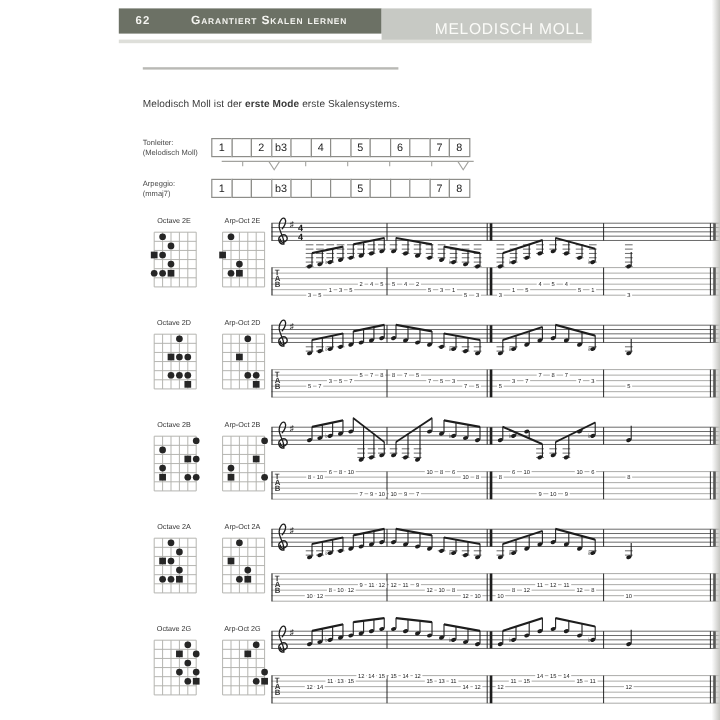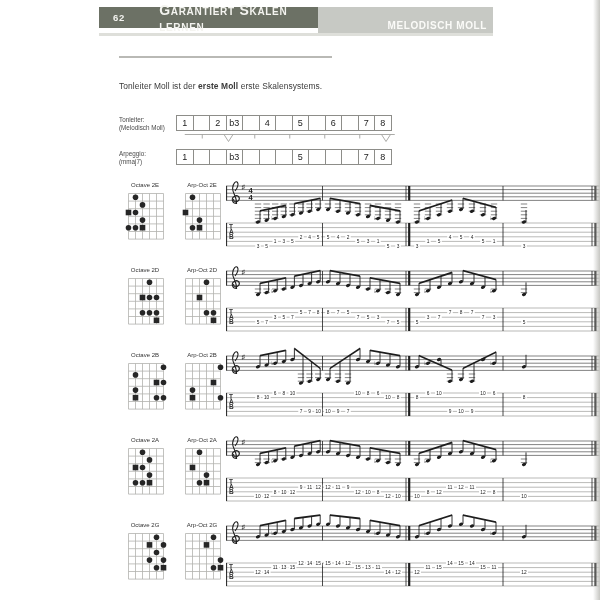--- a/index.html
+++ b/index.html
@@ -1,23 +1,23 @@
 <!DOCTYPE html>
 <html><head>
 <meta charset="utf-8">
 <style>
   html,body{margin:0;padding:0;}
   body{width:600px;height:600px;background:#ffffff;font-family:"Liberation Sans",sans-serif;position:relative;overflow:hidden;}
   #page{position:absolute;inset:0;}
   .abs{position:absolute;}
   .hdr-dark{left:99px;top:7px;width:219px;height:21px;display:flex;align-items:center;}
   .hdr-num{margin-left:14px;font-size:9.5px;font-weight:bold;letter-spacing:.8px;}
-  .hdr-book{margin-left:34px;font-size:14px;font-weight:bold;letter-spacing:.7px;font-variant:small-caps;}
+  .hdr-book{margin-left:34px;font-size:10px;font-weight:bold;letter-spacing:.7px;font-variant:small-caps;}
   .hdr-light{left:318px;top:7px;width:175px;height:27px;}
-  .hdr-chapter{position:absolute;right:6px;bottom:3px;font-size:10px;font-weight:bold;letter-spacing:.6px;text-transform:uppercase;color:#fbfbf8;}
+  .hdr-chapter{position:absolute;right:6px;bottom:3px;font-size:13px;font-weight:normal;letter-spacing:.6px;text-transform:uppercase;color:#fbfbf8;}
   .hdr-rule{left:99px;top:33px;width:394px;height:2.5px;}
   .title-rule{left:119px;top:56px;width:213px;height:1.5px;background:#b9b9b5;}
   .page-title{left:119px;top:60px;font-size:14.5px;font-weight:bold;color:#171717;letter-spacing:.2px;}
   .intro{font-size:8.4px;color:#3a3a3a;letter-spacing:.1px;}
   .small-label{font-size:6.3px;line-height:7.6px;color:#4a4a4a;}
   .cellrow{display:flex;}
   .cell{width:17.5px;height:16px;box-sizing:border-box;border:1px solid #8d8d89;margin-left:-1px;background:#fff;
         display:flex;align-items:center;justify-content:center;font-size:9px;color:#222;}
   .cell:first-child{margin-left:0;}
   .dlabel{font-size:6px;color:#333;text-align:center;width:46px;white-space:nowrap;}
@@ -34,21 +34,21 @@
   </div>
 
   <div class="abs hdr-light" style="background: rgb(199, 201, 196);">
     <span class="hdr-chapter">Melodisch Moll</span>
   </div>
 
   <div class="abs hdr-rule" style="background: rgb(222, 223, 218);"></div>
   <div class="abs title-rule"></div>
 
 
-  <div class="abs intro" style="left:119px;top:81px;"><span>Tonleiter Moll ist der </span><b>erste Moll</b><span> erste Skalensystems.</span></div>
+  <div class="abs intro" style="left:119px;top:81px;"><span>Melodisch Moll ist der </span><b>erste Mode</b><span> erste Skalensystems.</span></div>
 
   <div class="abs small-label" style="left:119px;top:116px;">
     <div>Tonleiter:</div>
     <div>(Melodisch Moll)</div>
   </div>
   <div id="scale-cells" class="abs cellrow" style="left:176px;top:115px;">
       <div class="cell">1</div>
       <div class="cell"></div>
       <div class="cell">2</div>
       <div class="cell">b3</div>

